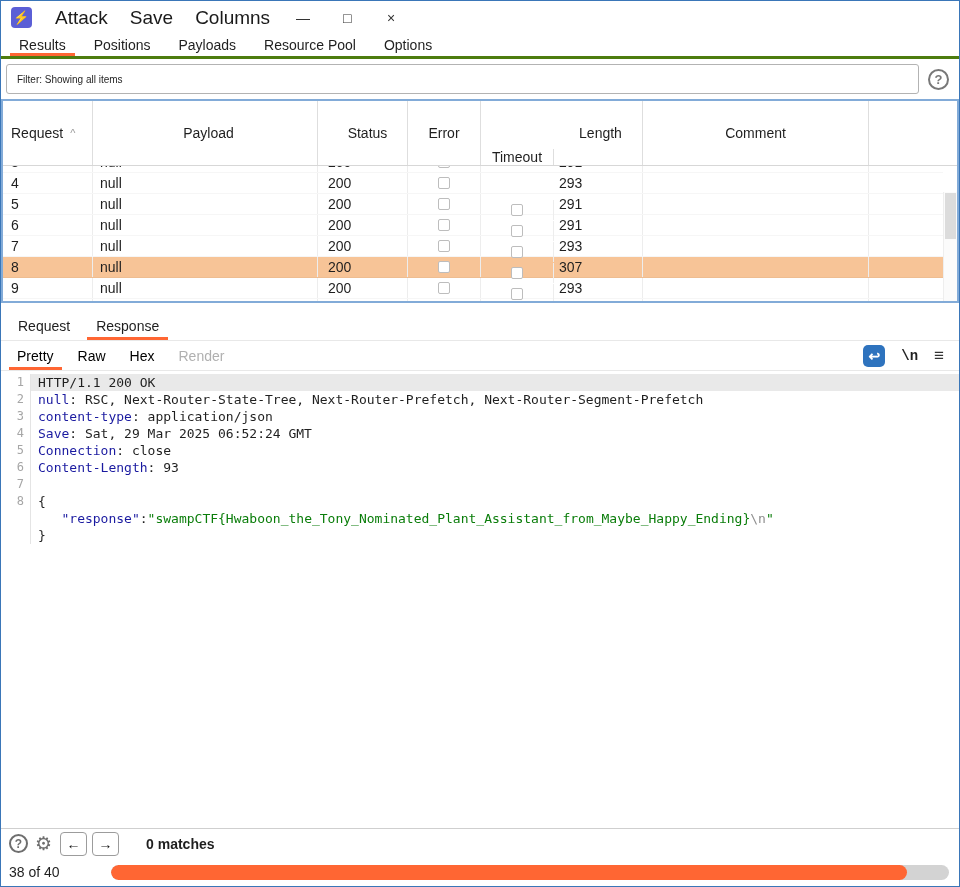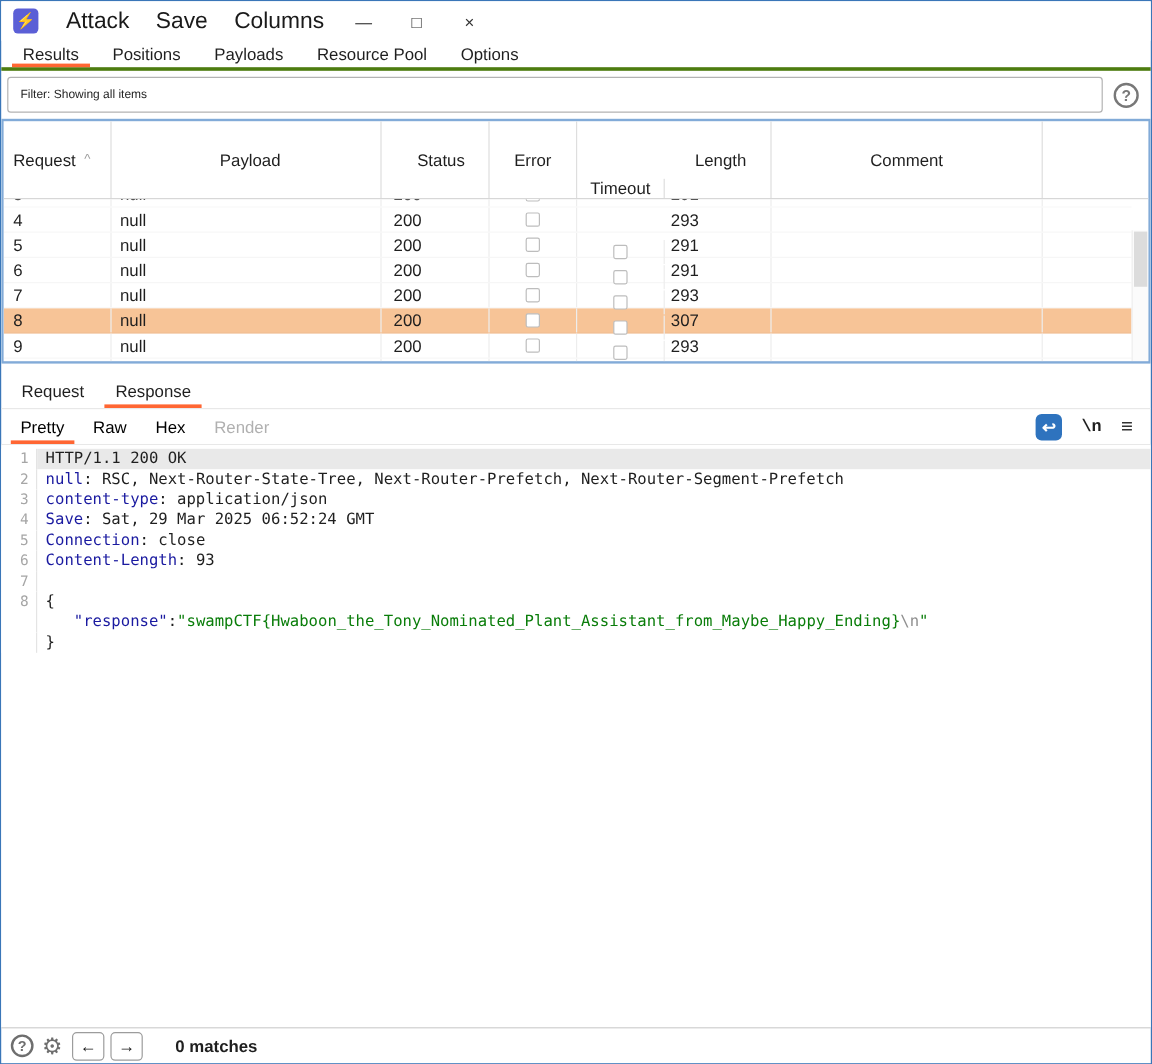--- a/index.html
+++ b/index.html
@@ -360,14 +360,20 @@
     <div class="icon-gray">⚙</div>
     <div class="nav-btn">
         <span>←</span>
       </div>
     <div class="nav-btn">
         <span>→</span>
       </div>
     <div class="matches">0 matches</div>
   </div>
 
+  <div class="progressrow">
+    <div class="progress-label">38 of 40</div>
+    <div class="progress-track">
+      <div class="progress-fill" style="width: 95%;"></div>
+    </div>
+  </div>
 
 </div>
 
 </body></html>

